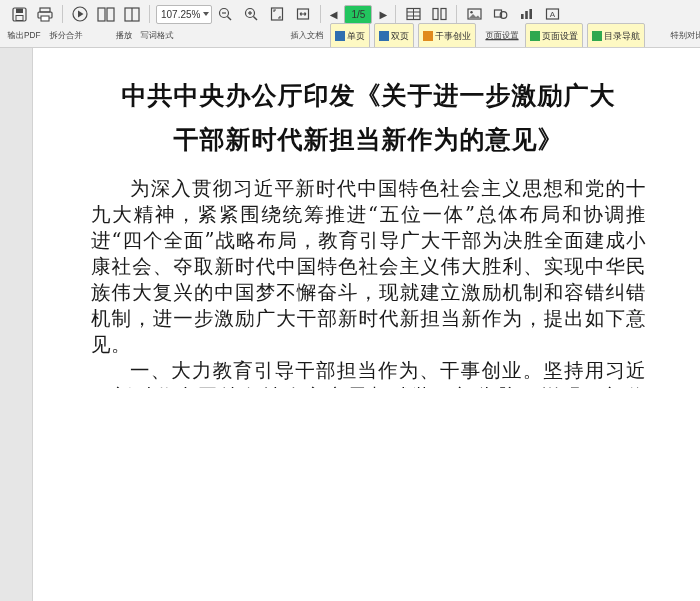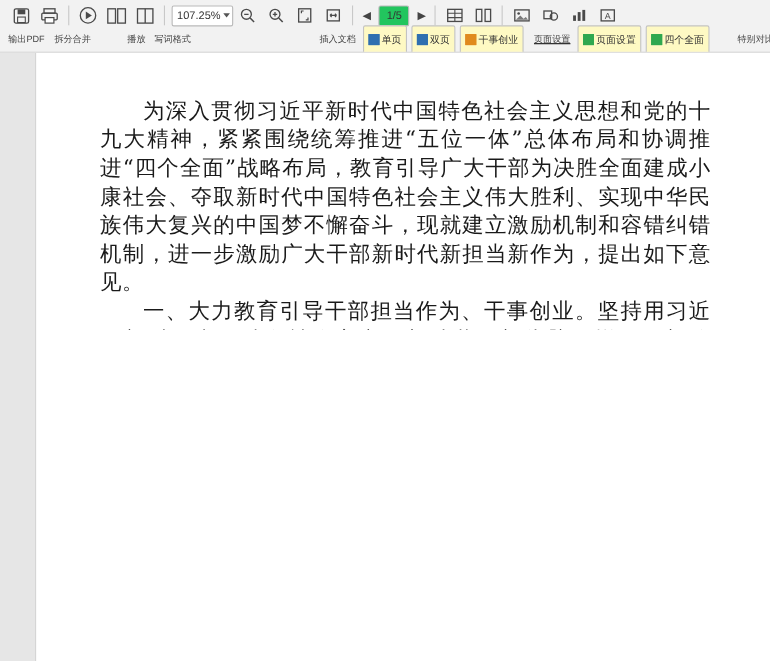--- a/index.html
+++ b/index.html
@@ -363,33 +363,35 @@
       </div>
       <div class="tb-cell" style="margin-left:6px;text-decoration:underline;">
         <span class="tb-label">页面设置</span>
       </div>
       <div class="chip green">
         <span class="sq"></span>
         <span>页面设置</span>
       </div>
       <div class="chip green">
         <span class="sq"></span>
-        <span>四个全面</span>
+        <span>目录导航</span>
       </div>
       <div class="tb-cell" style="margin-left:22px;">
         <span class="tb-label">特别对比</span>
       </div>
 
     </div>
   </div>
 
   <div class="doc-area">
     <div class="left-rail"></div>
 
     <div class="page">
       <div class="doc-title">
+        <span>中共中央办公厅印发《关于进一步激励广大</span>
+        <span class="line2">干部新时代新担当新作为的意见》</span>
       </div>
       <p class="para first indent">为深入贯彻习近平新时代中国特色社会主义思想和党的十九大精神，紧紧围绕统筹推进“五位一体”总体布局和协调推进“四个全面”战略布局，教育引导广大干部为决胜全面建成小康社会、夺取新时代中国特色社会主义伟大胜利、实现中华民族伟大复兴的中国梦不懈奋斗，现就建立激励机制和容错纠错机制，进一步激励广大干部新时代新担当新作为，提出如下意见。</p>
       <p class="para indent cut">一、大力教育引导干部担当作为、干事创业。坚持用习近平新时代中国特色社会主义思想武装干部头脑，增强干部信心、增进干部自</p>
     </div>
   </div>
 
 </div>
 
 </body></html>

